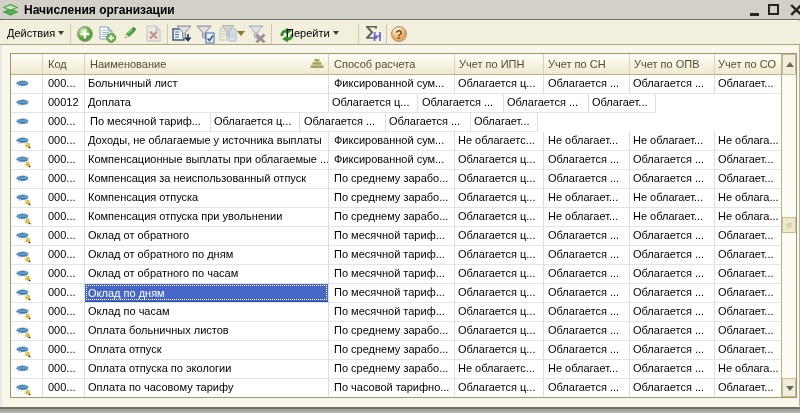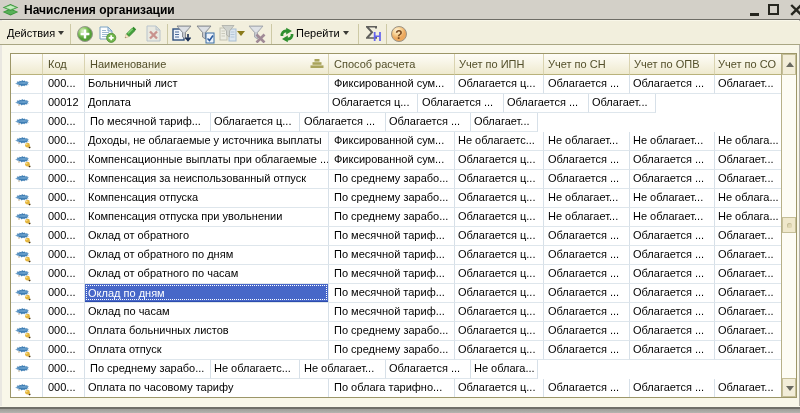--- a/index.html
+++ b/index.html
@@ -109,21 +109,21 @@
     <path d="M1 1 L15 1 L9.5 7.5 L9.5 14 L6.5 12 L6.5 7.5 Z" fill="#c5c9cf" stroke="#9aa0a6" stroke-width="0.8"></path>
     <path d="M2.5 2 L13.5 2 L8.8 7 L7.2 7 Z" fill="#dfe2e6"></path>
     <path d="M8.5 9.5 L16.5 17.5 M16.5 9.5 L8.5 17.5" stroke="#a08a96" stroke-width="2.6"></path>
   </svg>
   <div class="sep" style="left:271px"></div>
 
   <svg width="18" height="16" style="position:absolute;left:278px;top:6px" viewBox="0 0 18 16">
     <path d="M2.6 9 A5.4 5.4 0 0 1 8.2 2.6 L8.2 0.7 L14 4.1 L8.2 7.5 L8.2 5.5 A2.6 2.6 0 0 0 5.4 9 Z" fill="#2e8f2e"></path>
     <path d="M15.4 7 A5.4 5.4 0 0 1 9.8 13.4 L9.8 15.3 L4 11.9 L9.8 8.5 L9.8 10.5 A2.6 2.6 0 0 0 12.6 7 Z" fill="#2e8f2e"></path>
   </svg>
-  <div class="tbtn" style="left:296px">Перейти<span class="arrdn"></span></div>
+  <div class="tbtn" style="left:286px">Перейти<span class="arrdn"></span></div>
   <div class="sep" style="left:358px"></div>
 
   <svg width="14" height="15" viewBox="0 0 14 15" style="position:absolute;left:365px;top:4px">
     <path d="M1 1 L12 1 L12 3.6 L10 3.6 L10 2.6 L4 2.6 L8.3 7.2 L4 12.2 L10 12.2 L10 11.2 L12 11.2 L12 13.8 L1 13.8 L1 12.6 L5.7 7.2 L1 2.2 Z" fill="#5f5f5c"></path>
   </svg>
   <div class="abs" style="left:373px;top:9px;font-size:12px;font-weight:bold;color:#6565ee">Н</div>
   <div class="sep" style="left:386px"></div>
 
   <svg width="16" height="16" style="position:absolute;left:391px;top:5px" viewBox="0 0 16 16">
     <defs>
@@ -433,40 +433,41 @@
       </div>
 <div class="r">
         <div class="c ci">
           <svg width="20" height="16" viewBox="0 0 20 16" style="position:absolute;left:4px;top:2px">
             <polygon points="0,6.5 2.5,5.4 1.8,4.6 4.4,4.8 4.2,3.8 6.4,4.2 7,3 8.4,4 9.6,3.4 10.4,4.4 12.6,4.2 12.2,5.2 14,5.6 12.4,6.4 14,7.2 11.8,7.4 12.4,8.4 10,8.2 9.4,9.3 8,8.4 6.6,9.5 5.6,8.2 3.4,8.6 3.8,7.6 1.4,7.4 2.6,6.8" fill="#3f7eb4"></polygon>
             <polygon points="2.5,5.8 6,5.2 9.5,5 12.5,5.6 13,6.4 9,6.9 5,6.8 1.5,6.5" fill="#689fcc"></polygon>
             <rect x="3.2" y="8.6" width="1.6" height="1" fill="#b89a72" opacity="0.8"></rect>
           </svg>
         </div>
         <div class="c" style="width:42px;padding-left:5px">000...</div>
+        <div class="c" style="width:244px;padding-left:3px">Оплата отпуска по экологии</div>
         <div class="c" style="width:126px;padding-left:5px">По среднему зарабо...</div>
         <div class="c" style="width:89px;padding-left:3px">Не облагаетс...</div>
         <div class="c" style="width:86px;padding-left:4px">Не облагает...</div>
         <div class="c" style="width:85px;padding-left:3px">Облагается ...</div>
         <div class="c" style="width:67px;padding-left:3px">Не облага...</div>
       </div>
 <div class="r">
         <div class="c ci">
           <svg width="20" height="16" viewBox="0 0 20 16" style="position:absolute;left:4px;top:2px">
             <polygon points="0,6.5 2.5,5.4 1.8,4.6 4.4,4.8 4.2,3.8 6.4,4.2 7,3 8.4,4 9.6,3.4 10.4,4.4 12.6,4.2 12.2,5.2 14,5.6 12.4,6.4 14,7.2 11.8,7.4 12.4,8.4 10,8.2 9.4,9.3 8,8.4 6.6,9.5 5.6,8.2 3.4,8.6 3.8,7.6 1.4,7.4 2.6,6.8" fill="#3f7eb4"></polygon>
             <polygon points="2.5,5.8 6,5.2 9.5,5 12.5,5.6 13,6.4 9,6.9 5,6.8 1.5,6.5" fill="#689fcc"></polygon>
             <rect x="3.2" y="8.6" width="1.6" height="1" fill="#b89a72" opacity="0.8"></rect>
             <circle cx="12.5" cy="11.2" r="2.4" fill="#e5b63c"></circle>
             <path d="M14.5 12.5 A2.4 2.4 0 0 1 13.1 13.55 L14.8 14.5 A 2.9 2.9 0 0 0 15.7 13.1 Z" fill="#4a3208"></path>
             <circle cx="11.7" cy="10.3" r="0.9" fill="#f4da8e"></circle>
           </svg>
         </div>
         <div class="c" style="width:42px;padding-left:5px">000...</div>
         <div class="c" style="width:244px;padding-left:3px">Оплата по часовому тарифу</div>
-        <div class="c" style="width:126px;padding-left:5px">По облага тарифно...</div>
+        <div class="c" style="width:126px;padding-left:5px">По часовой тарифно...</div>
         <div class="c" style="width:89px;padding-left:3px">Облагается ц...</div>
         <div class="c" style="width:86px;padding-left:4px">Облагается ...</div>
         <div class="c" style="width:85px;padding-left:3px">Облагается ...</div>
         <div class="c" style="width:67px;padding-left:3px">Облагает...</div>
       </div>
   </div>
   <div id="sb">
     <div class="sbtn" style="top:0;height:21px">
       <div style="position:absolute;left:3px;top:7px;width:0;height:0;border-left:4px solid transparent;border-right:4px solid transparent;border-bottom:5px solid #6a6a60"></div>
     </div>

